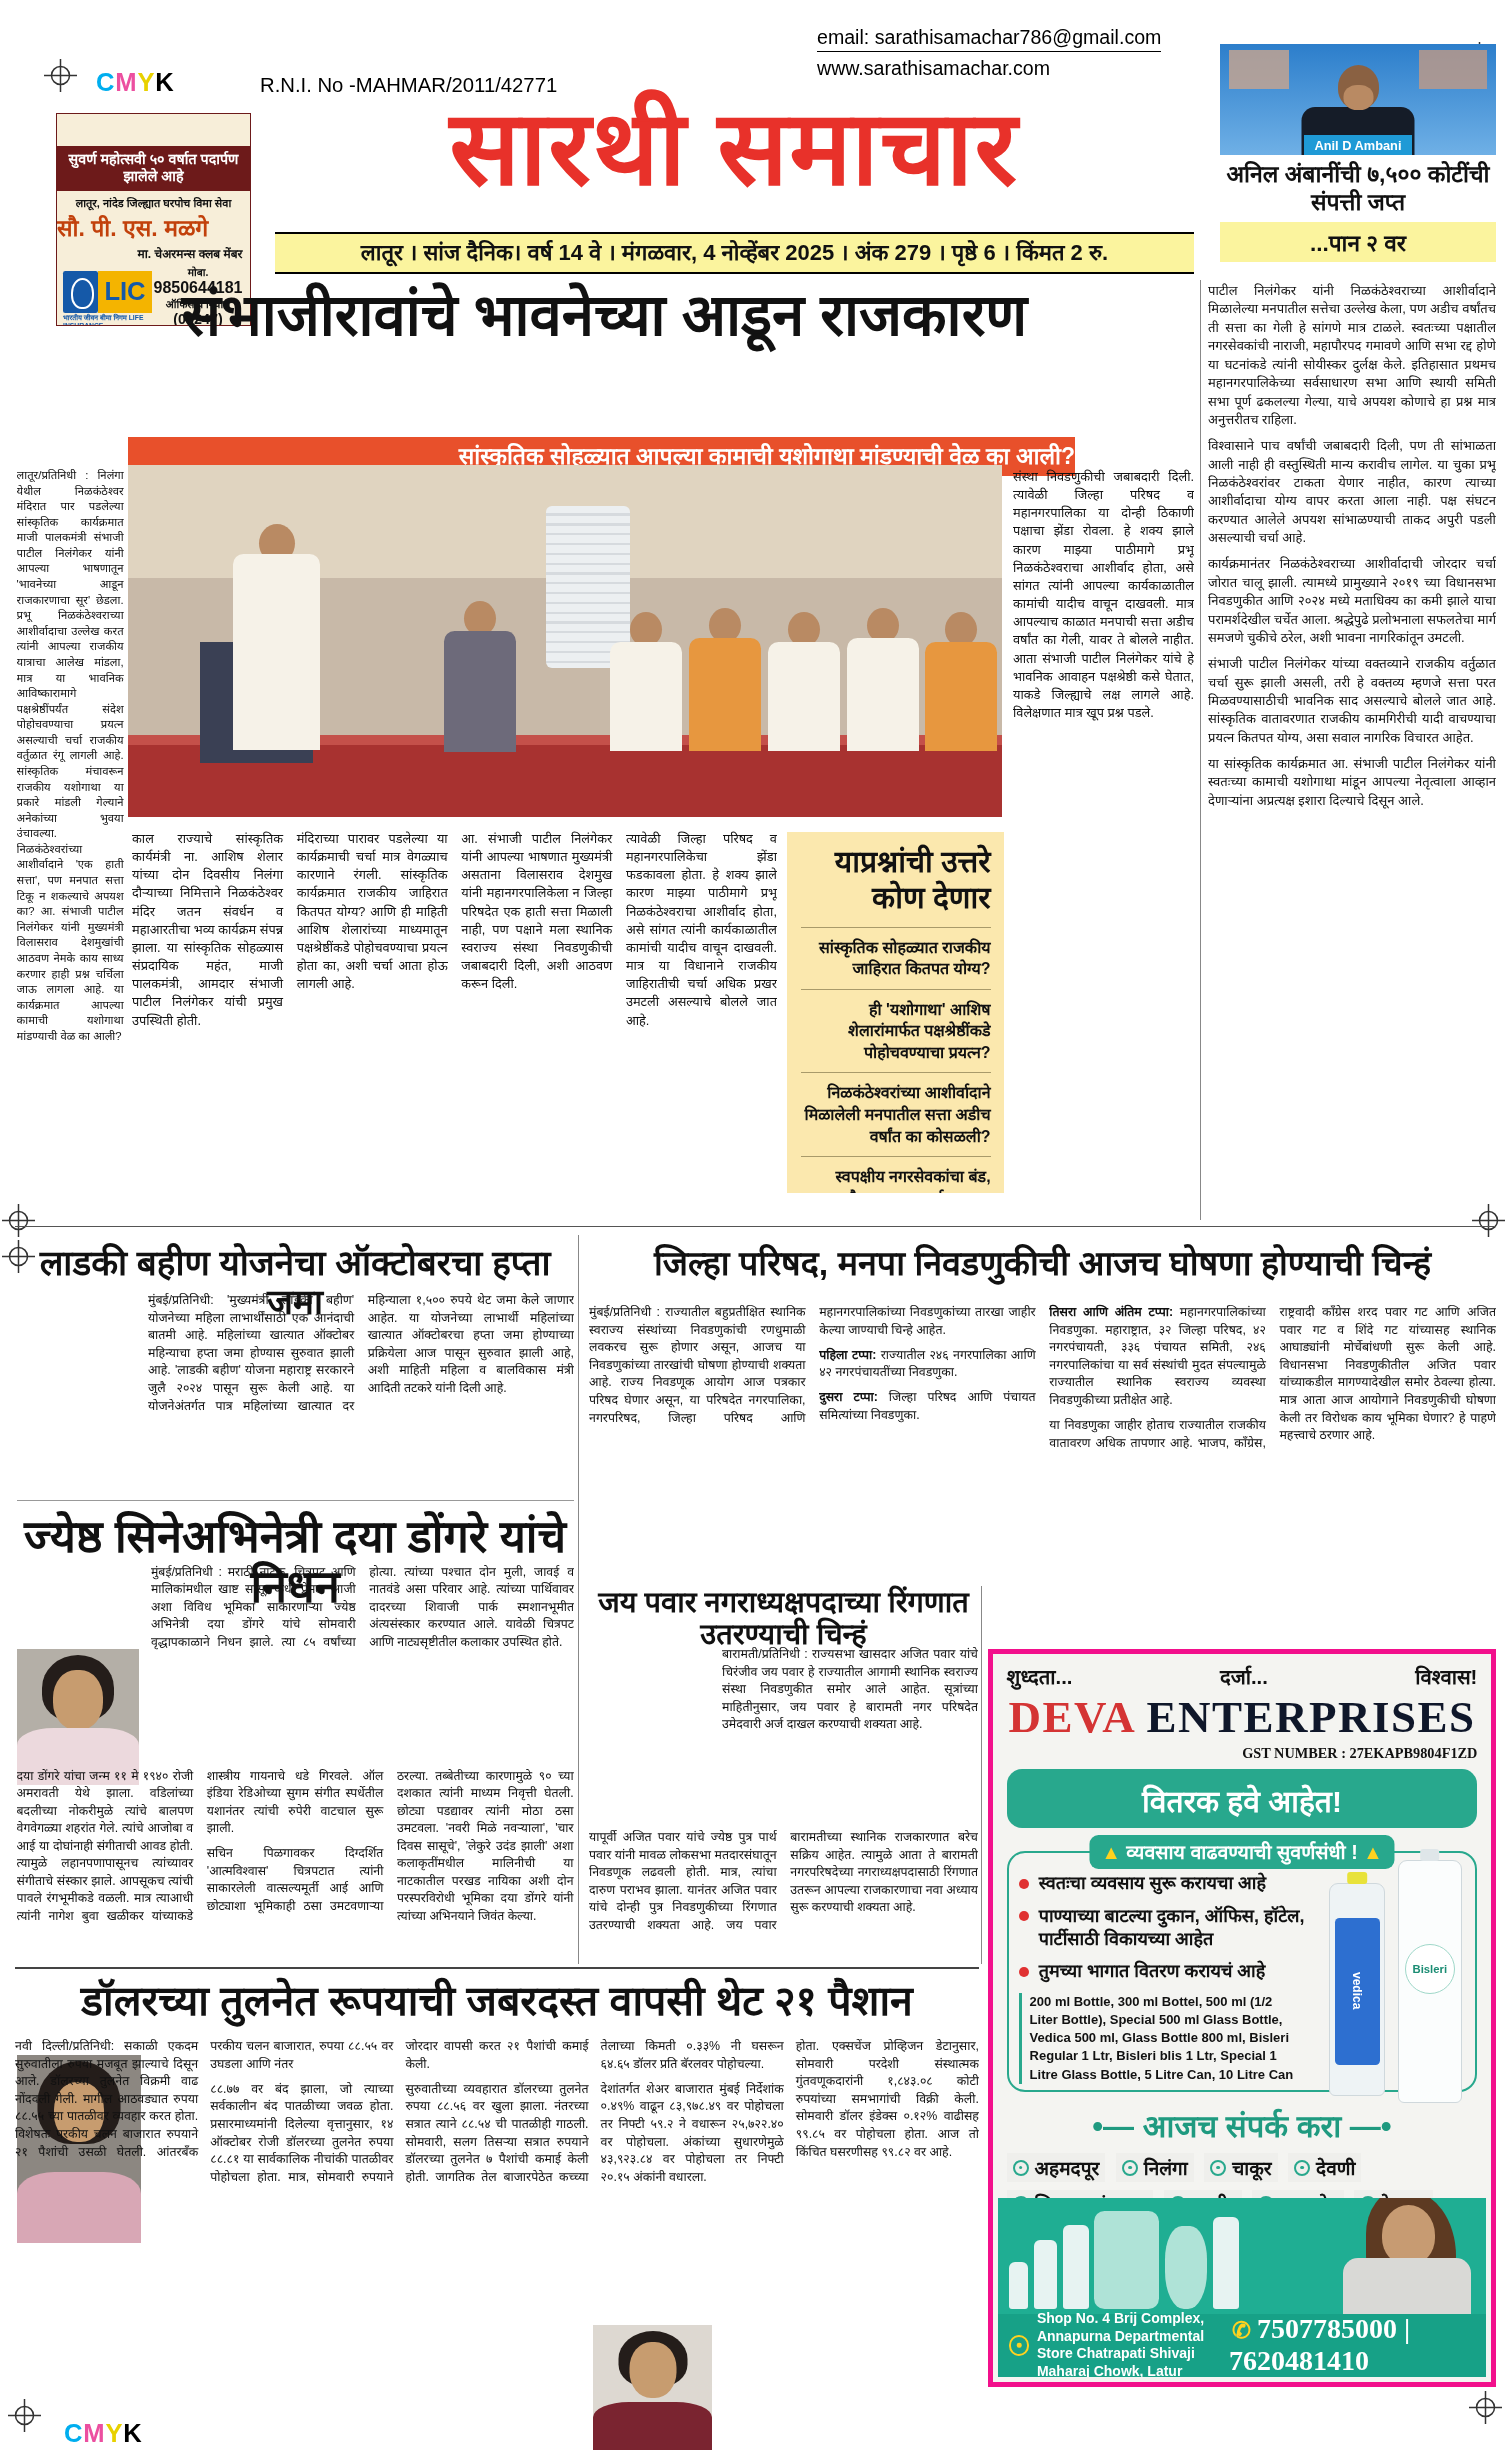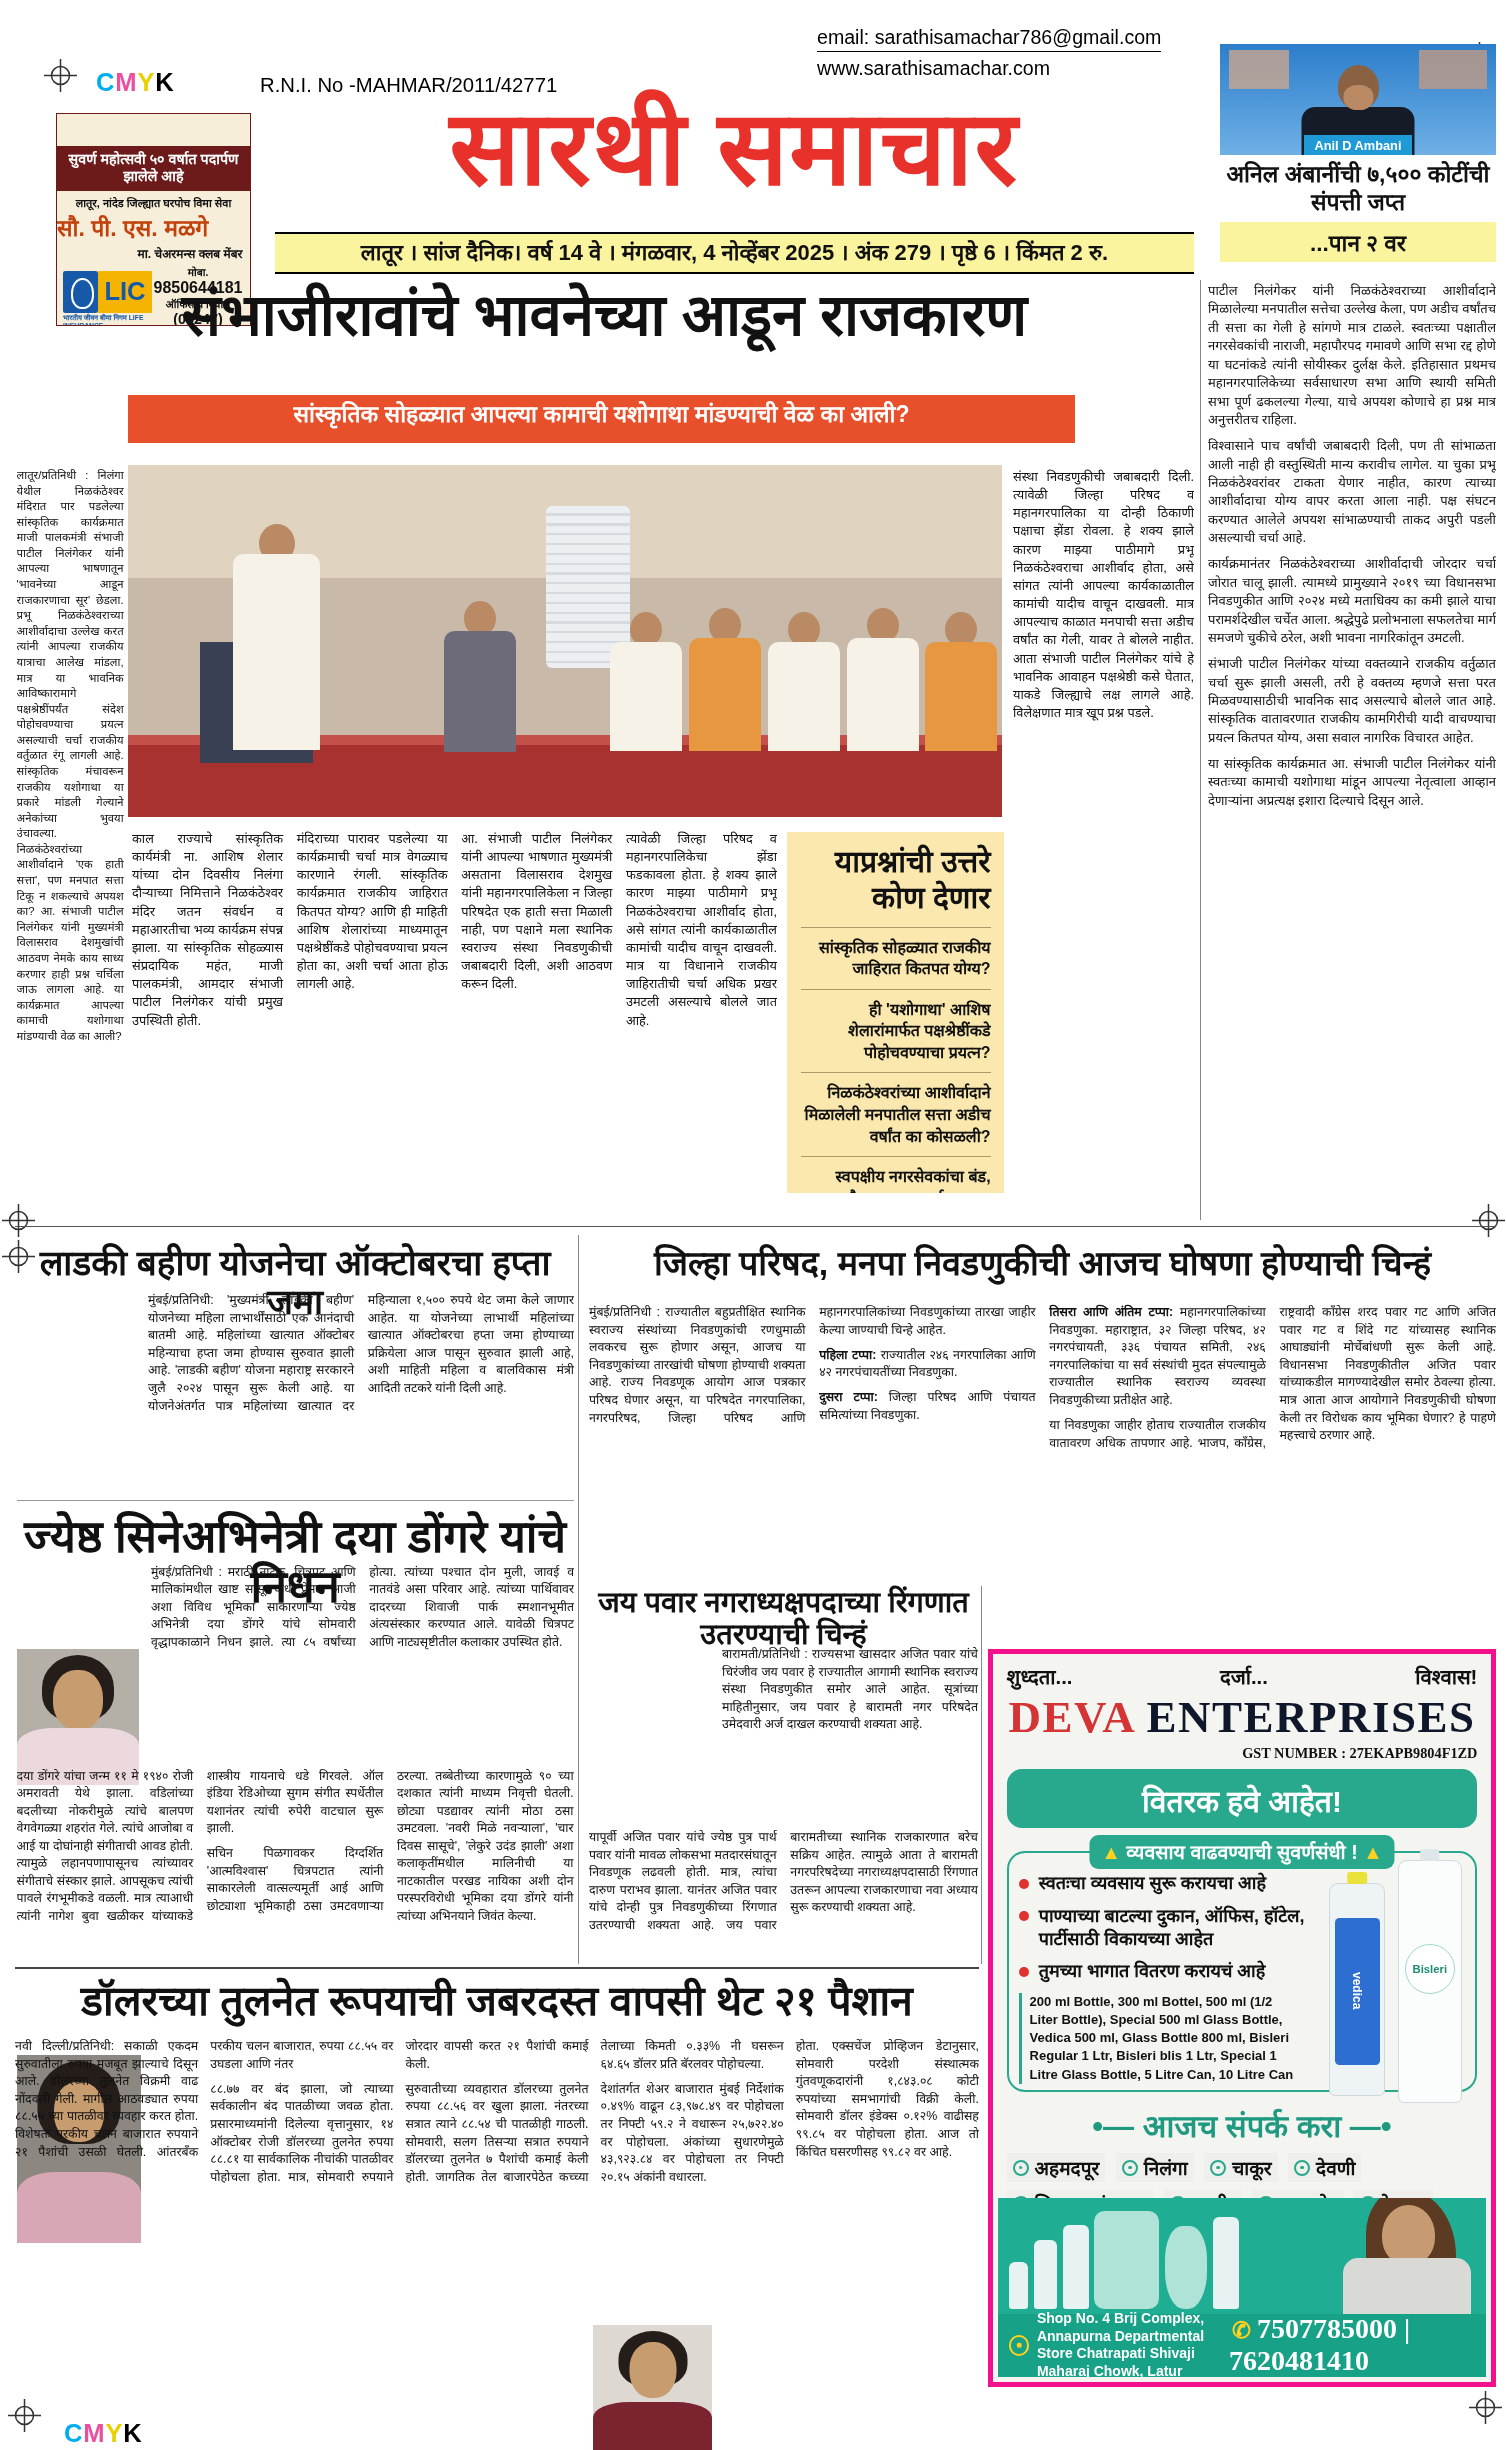--- a/index.html
+++ b/index.html
@@ -216,21 +216,21 @@
         </div>
       <div class="amb-plate">Anil D Ambani</div>
     </div>
     <div class="amb-head-line">अनिल अंबानींची ७,५०० कोटींची संपत्ती जप्त</div>
     <div class="amb-strip">...पान २ वर</div>
   </div>
 
   <div class="abs dateline" style="left:275px;top:232px;width:919px;height:38px;">लातूर । सांज दैनिक। वर्ष 14 वे । मंगळवार, 4 नोव्हेंबर 2025 । अंक 279 । पृष्ठे 6 । किंमत 2 रु.</div>
 
   <div class="abs lead-h" style="left:15px;top:285px;width:1179px;">संभाजीरावांचे भावनेच्या आडून राजकारण</div>
-  <div class="abs lead-sub" style="left:128px;top:395px;width:947px;height:48px;">सांस्कृतिक सोहळ्यात आपल्या कामाची यशोगाथा मांडण्याची वेळ का आली?</div>
+  <div class="abs lead-sub" style="left:128px;top:437px;width:947px;height:39px;text-align:right;">सांस्कृतिक सोहळ्यात आपल्या कामाची यशोगाथा मांडण्याची वेळ का आली?</div>
 
   <div class="abs ph main-ph" style="left:128px;top:465px;width:874px;height:352px;">
     <div class="wall"></div>
     <div class="cooler"></div>
     <div class="floor2"></div>
       <div class="floor"></div>
     <div class="podium"></div>
     <div class="figure" style="left:105px;top:59px;width:87px;height:226px;">
         <div class="fig-head" style="width:36px;height:39px;"></div>
         <div class="fig-body"></div>

